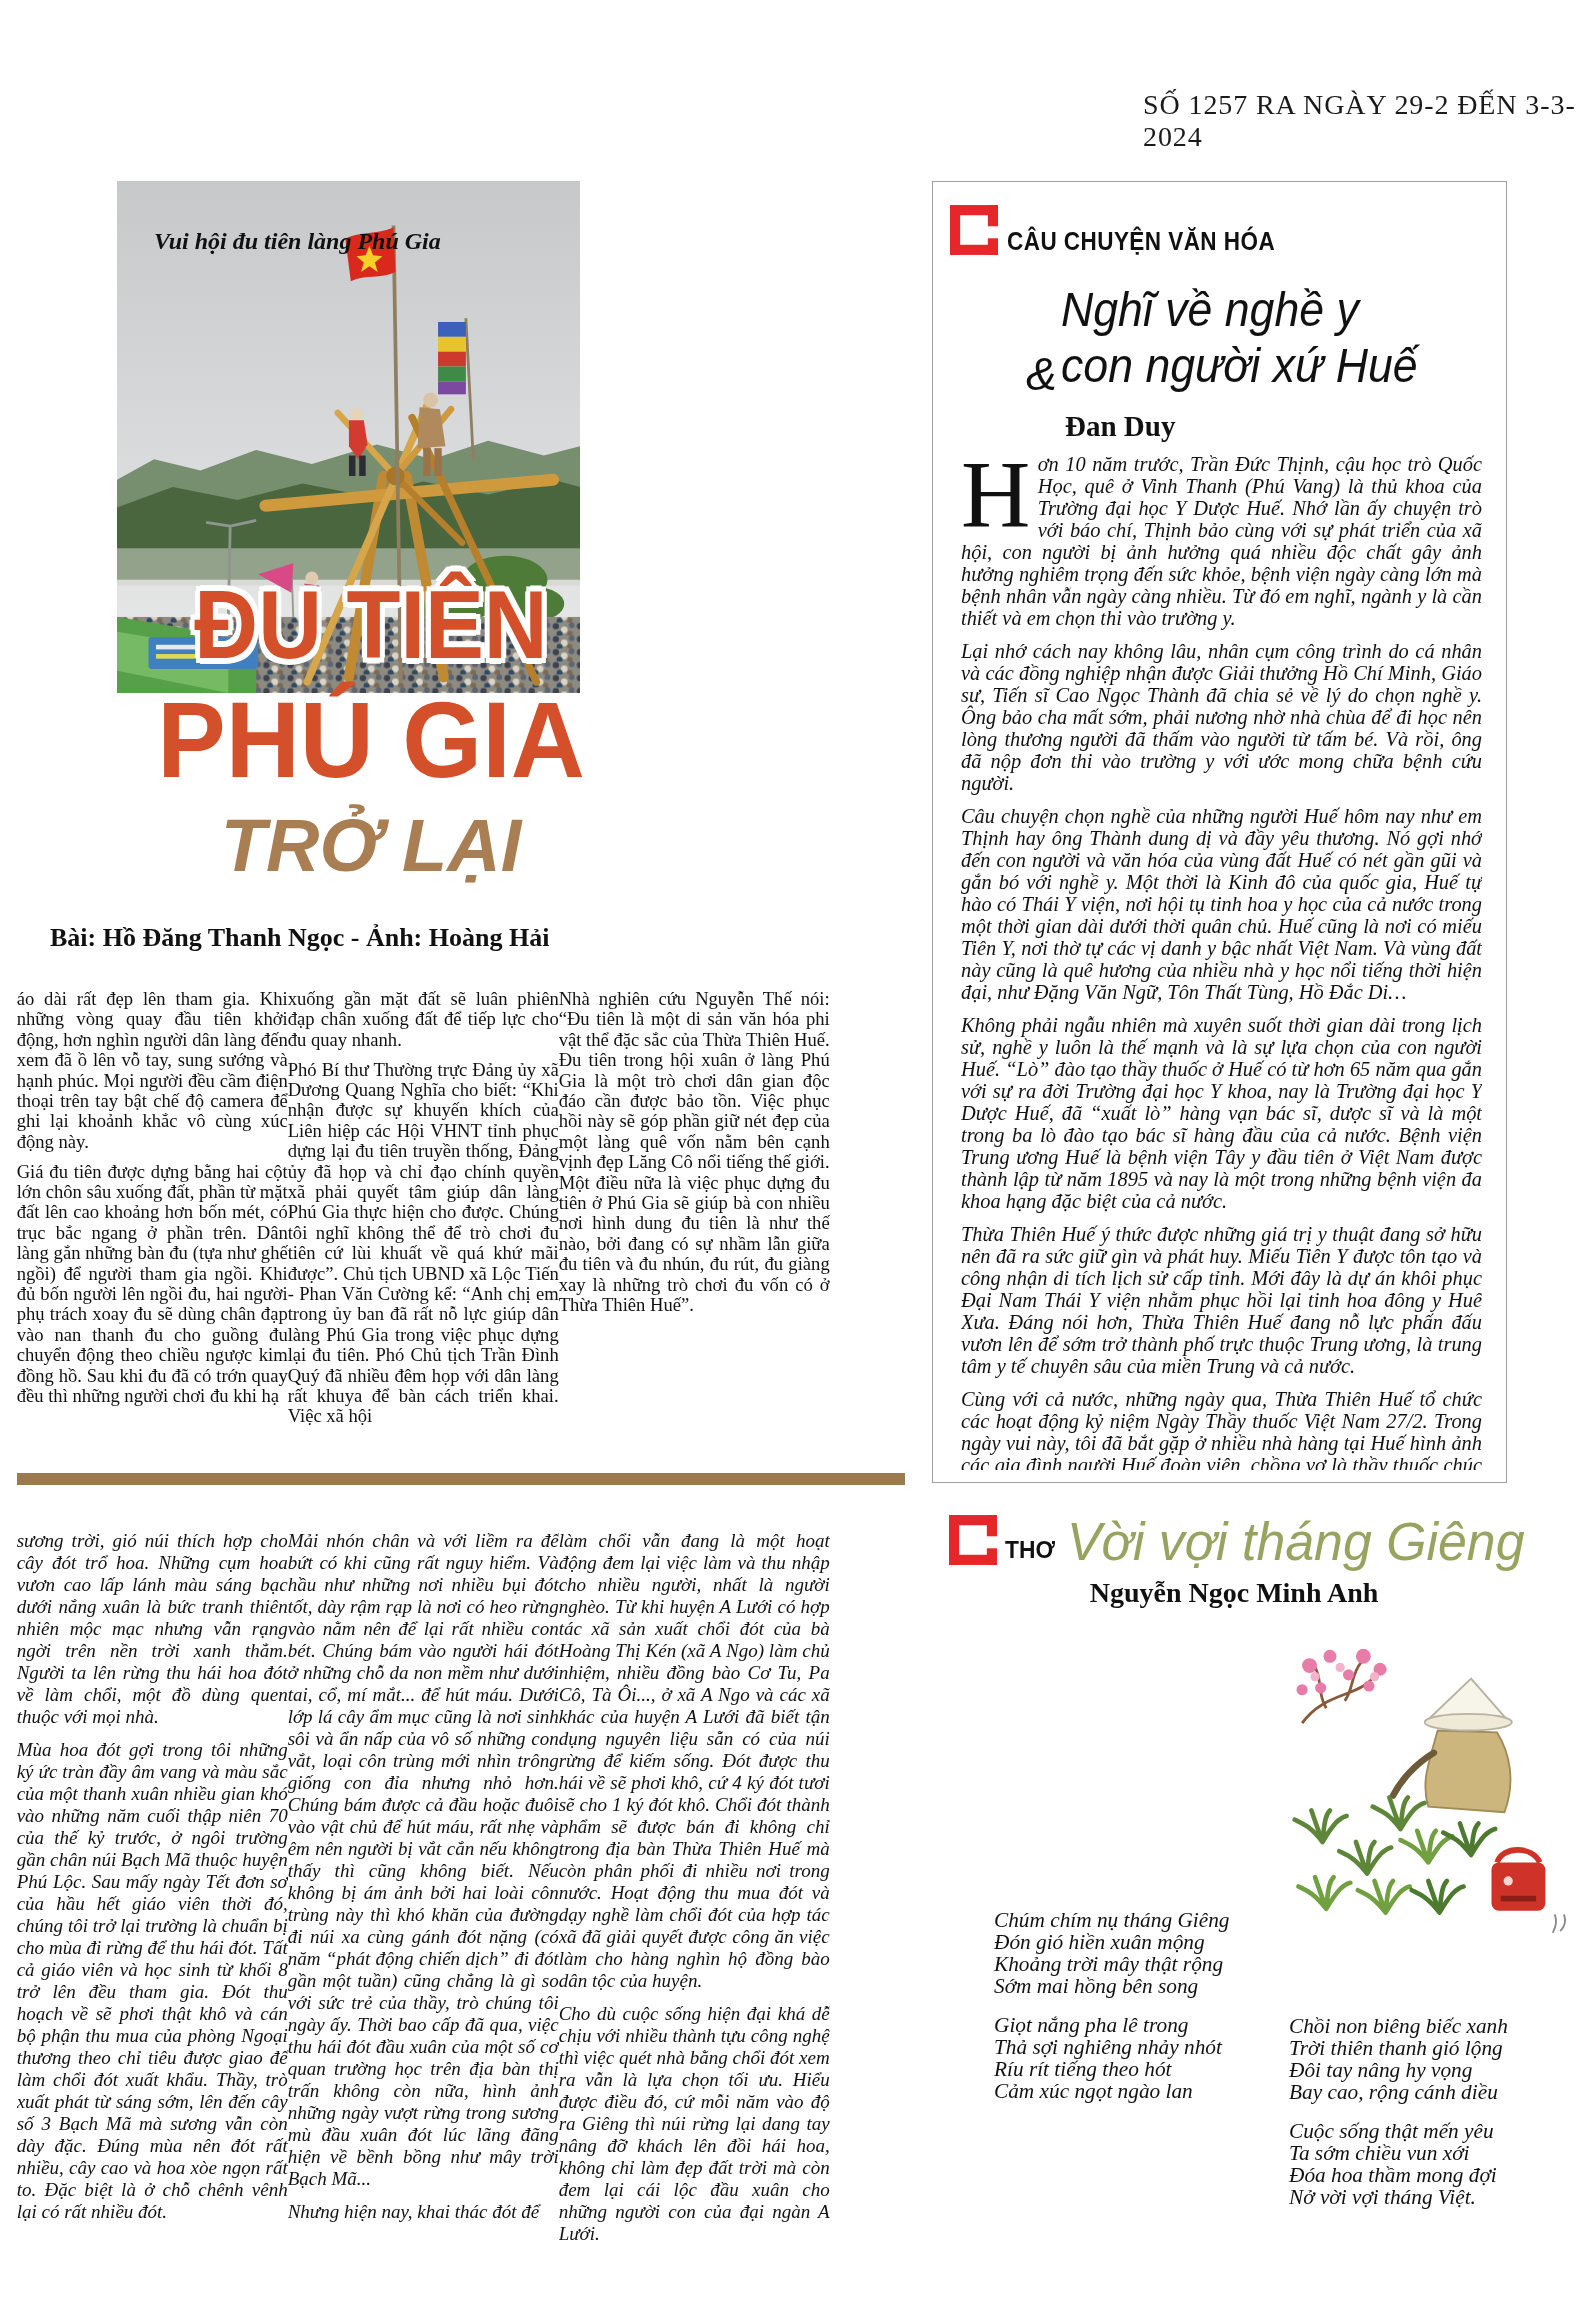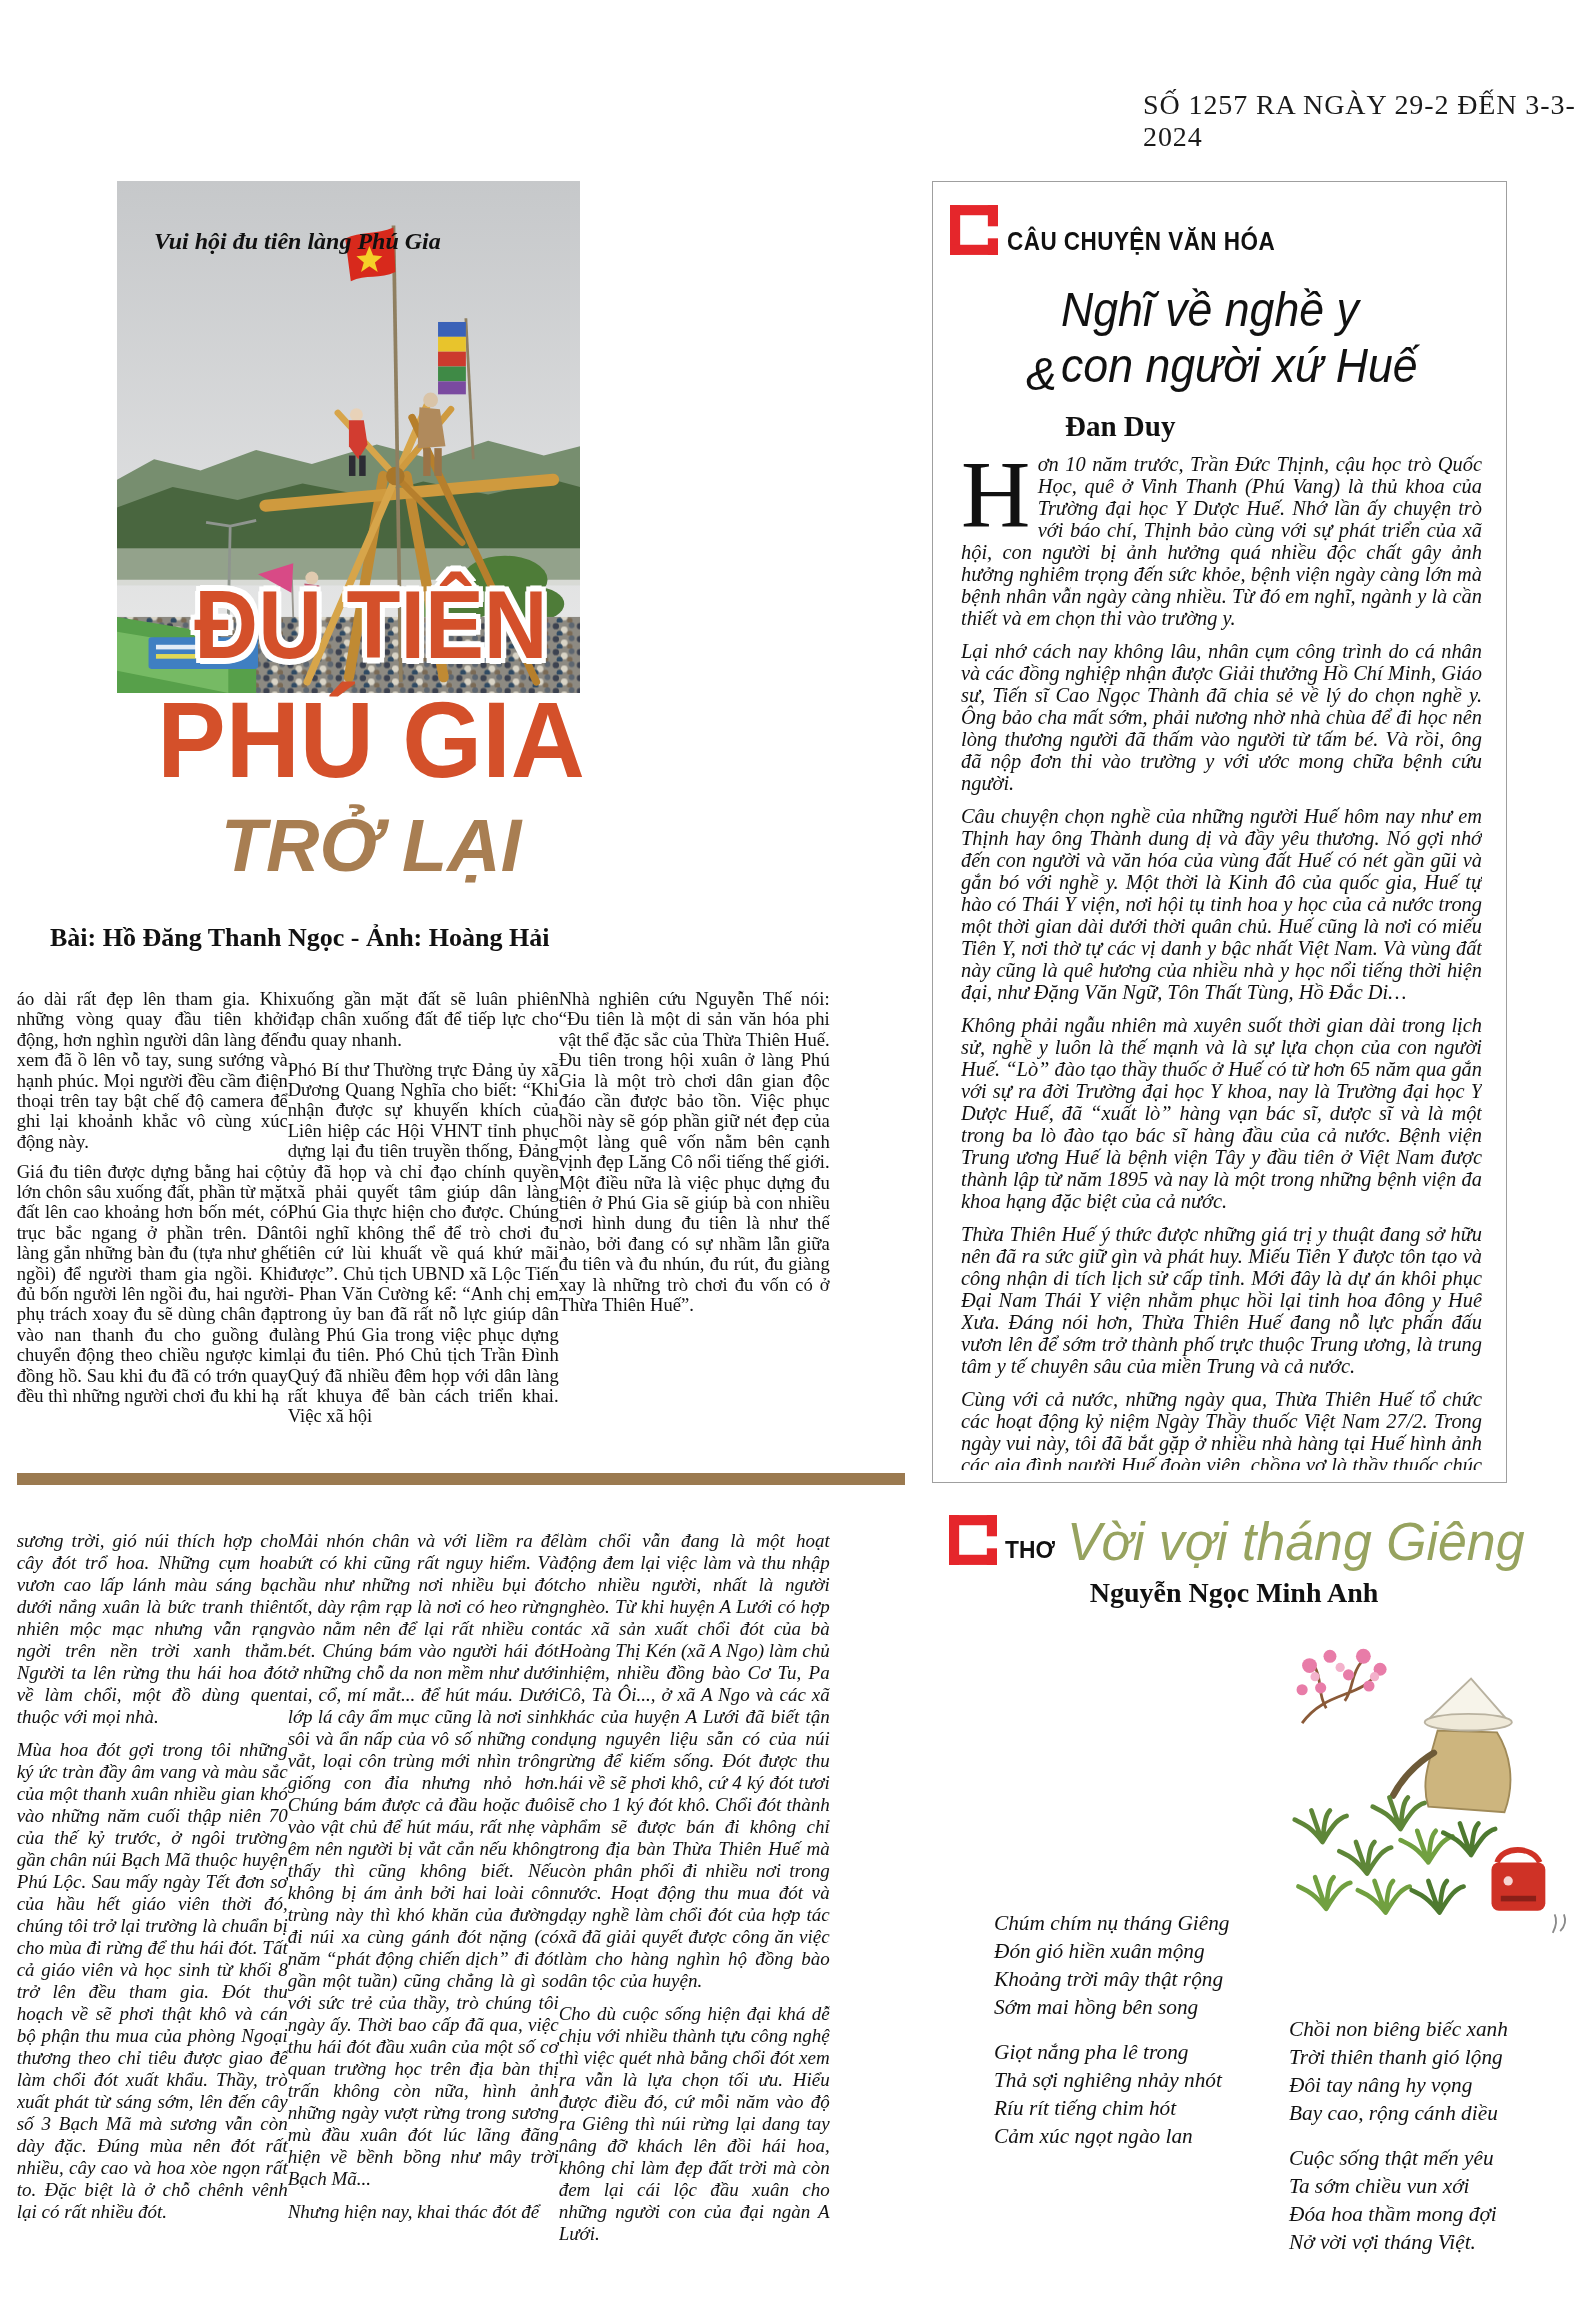--- a/index.html
+++ b/index.html
@@ -53,21 +53,21 @@
   .poem-label{position:absolute;left:1005px;top:1536px;font-family:"Liberation Sans",sans-serif;
       font-weight:bold;font-size:24px;transform:scaleX(.95);transform-origin:left;}
   .poem-title{position:absolute;left:1067px;top:1510px;font-family:"Liberation Sans",sans-serif;
       font-style:italic;font-size:54px;color:#97a35f;transform:scaleX(.96);transform-origin:left;white-space:nowrap;}
   .poem-author{position:absolute;left:1067px;top:1577px;width:334px;text-align:center;
       font-size:28px;font-weight:bold;}
   .illustration{position:absolute;left:1289px;top:1634px;width:288px;height:311px;}
   .poem-col{position:absolute;width:278px;}
   .poem-col-left{left:994px;top:1909px;}
   .poem-col-right{left:1289px;top:2015px;}
-  .stanza{white-space:pre-line;font-style:italic;font-size:21.3px;line-height:28px;margin:0 0 16.7px;}
+  .stanza{white-space:pre-line;font-style:italic;font-size:21.3px;line-height:22px;margin:0 0 16.7px;}
 </style>
 </head>
 <body>
 
 <div class="page">
 
   <div class="abs issue-line">SỐ 1257 RA NGÀY 29-2 ĐẾN 3-3-2024</div>
 
   <div class="abs photo">
     <svg viewBox="0 0 499 552" preserveAspectRatio="none">
@@ -281,21 +281,21 @@
     <path d="M284,322 q6,-12 2,-20 M292,320 q8,-8 4,-18" stroke="#8a8a8a" stroke-width="2" fill="none"></path>
   </svg>
 
   <div class="poem-col poem-col-left">
     <p class="stanza">Chúm chím nụ tháng Giêng
 Đón gió hiền xuân mộng
 Khoảng trời mây thật rộng
 Sớm mai hồng bên song</p>
     <p class="stanza">Giọt nắng pha lê trong
 Thả sợi nghiêng nhảy nhót
-Ríu rít tiếng chim hót
+Ríu rít tiếng theo hót
 Cảm xúc ngọt ngào lan</p>
   </div>
   <div class="poem-col poem-col-right">
     <p class="stanza">Chồi non biêng biếc xanh
 Trời thiên thanh gió lộng
 Đôi tay nâng hy vọng
 Bay cao, rộng cánh diều</p>
     <p class="stanza">Cuộc sống thật mến yêu
 Ta sớm chiều vun xới
 Đóa hoa thầm mong đợi

